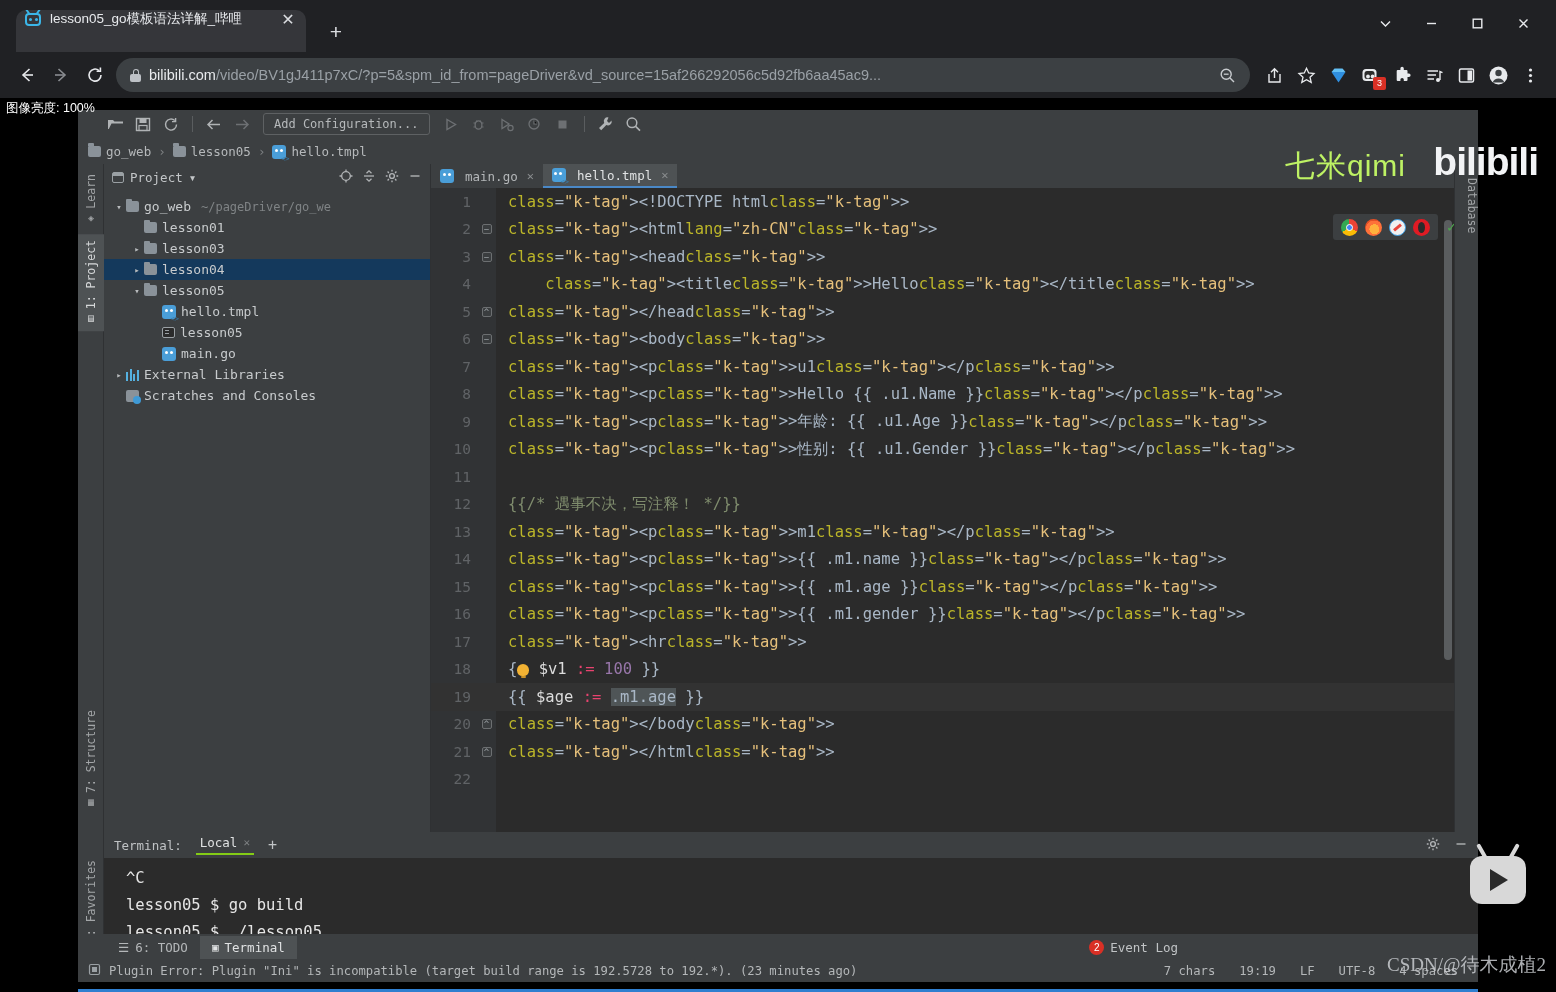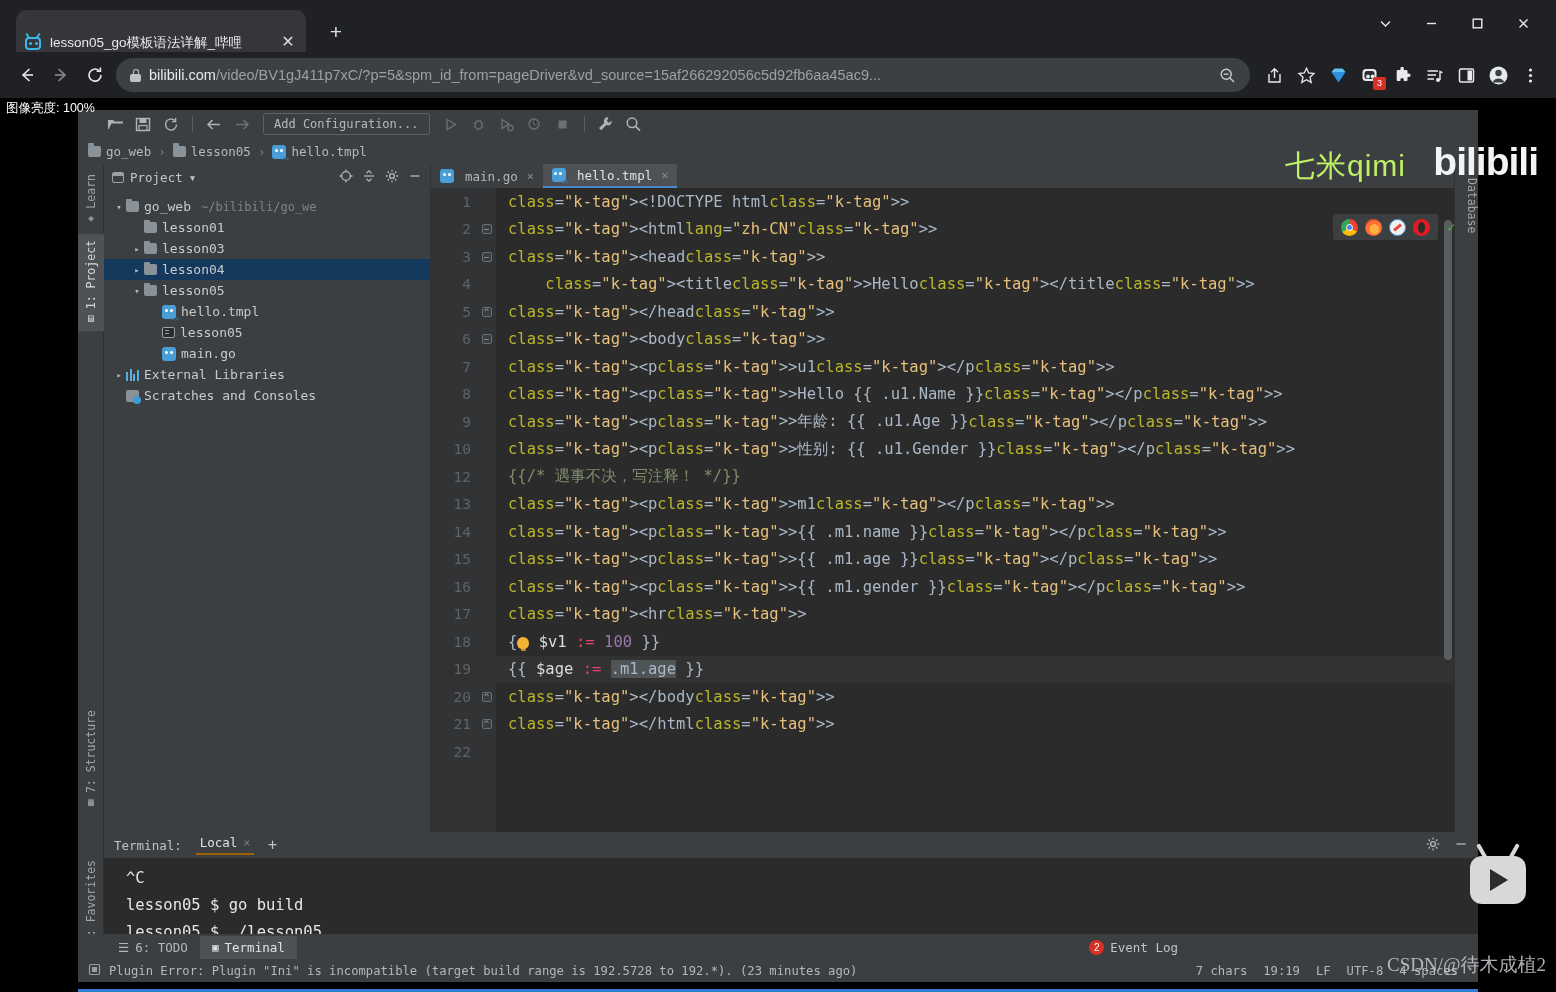--- a/index.html
+++ b/index.html
@@ -13,21 +13,21 @@
 
   
   .browser-chrome {
     position: absolute; left: 0; top: 0; width: 1556px; height: 98px;
     background: #202124;
   }
   .tabstrip { position: relative; height: 52px; }
   .tab {
     position: absolute; left: 16px; top: 10px; width: 290px; height: 42px;
     background: #35363a; border-radius: 10px 10px 0 0;
-    display: flex; align-items: flex-end; padding: 0 8px; gap: 8px;
+    display: flex; align-items: flex-start; padding: 0 8px; gap: 8px;
     overflow: hidden;
   }
   .tab-favicon { width: 18px; height: 18px; flex: 0 0 18px; position: relative; }
   .tab-favicon .tv {
     position: absolute; left: 1px; top: 3px; width: 16px; height: 13px;
     border: 2px solid #3bb6e8; border-radius: 4px;
   }
   .tab-favicon .ear {
     position: absolute; width: 2px; height: 6px; background: #3bb6e8; top: -1px;
   }
@@ -194,36 +194,36 @@
   .scroll-thumb { position: absolute; right: 2px; top: 32px; width: 8px; height: 440px; background: #5a5d5f; border-radius: 4px; }
 
   
   .rail-right { position: absolute; right: 0; top: 0; width: 24px; height: 818px; background: #3c3f41; border-left: 1px solid #2f3133; }
   .vtab-r { position: absolute; top: 8px; left: 0; width: 24px; writing-mode: vertical-rl; color: #a3a6a8; font-size: 11.5px; font-family: "DejaVu Sans Mono", monospace; padding: 6px 0; white-space: nowrap; }
 
   
   .term-panel { position: absolute; left: 26px; right: 0; bottom: 0; height: 150px; background: #3c3f41; }
   .term-head { height: 26px; display: flex; align-items: center; padding: 0 10px; gap: 14px; font-size: 12.5px; color: #c0c3c5; }
   .term-tab { display: flex; align-items: center; gap: 6px; padding: 0 4px 3px; }
-  .term-tab.active { border-bottom: 2px solid #a16207; color: #e0e2e3; }
+  .term-tab.active { border-bottom: 2px solid #84cc16; color: #e0e2e3; }
   .term-head .right { margin-left: auto; display: flex; gap: 14px; color: #b0b3b5; }
   .term-body { height: 124px; background: #2b2b2b; padding: 6px 0 0 22px; font-family: "DejaVu Sans Mono", monospace; font-size: 15.5px; color: #e6e6e6; }
   .term-line { height: 27px; display: flex; align-items: center; white-space: pre; }
   .term-cursor { display: inline-block; width: 9px; height: 18px; border: 1px solid #cfcfcf; }
 
   
   .ide-bottom { position: absolute; left: 0; bottom: 0; width: 1400px; }
   .tool-tabs { height: 26px; background: #3c3f41; display: flex; align-items: center; padding-left: 28px; gap: 0; }
   .tool-tab { font-size: 12.5px; color: #b4b7b9; padding: 4px 12px; display: flex; align-items: center; gap: 6px; }
   .tool-tab.active { background: #4e5254; color: #e0e2e3; }
   .eventlog { margin-left: auto; display: flex; align-items: center; gap: 6px; padding-right: 300px; font-size: 12.5px; color: #c0c3c5; }
   .redbadge { background: #d93025; color: #fff; border-radius: 50%; width: 15px; height: 15px; font-size: 10px; display: flex; align-items: center; justify-content: center; font-family: "Liberation Sans", sans-serif; }
   .statusbar { height: 22px; background: #3c3f41; display: flex; align-items: center; padding: 0 10px; font-size: 12.2px; color: #b4b7b9; }
   .statusbar .plugin-msg { display: flex; align-items: center; gap: 8px; }
-  .stat-right { margin-left: auto; display: flex; align-items: center; gap: 16px; padding-right: 10px; }
+  .stat-right { margin-left: auto; display: flex; align-items: center; gap: 24px; padding-right: 10px; }
 
   
   .wm-qimi {
     position: absolute; right: 150px; top: 146px; color: #bef264; font-size: 30px;
     font-family: "Liberation Sans", sans-serif; letter-spacing: 1px; z-index: 30;
   }
   .wm-bili {
     position: absolute; right: 18px; top: 140px; color: #f2f3f5; font-size: 39px;
     font-family: "Liberation Sans", sans-serif; font-weight: bold; letter-spacing: -1px; z-index: 30;
   }
@@ -526,21 +526,21 @@
                   <path d="M2.5 7 H11.5" stroke="#b0b3b5" stroke-width="1.4"></path>
                 </svg>
             </span>
           </span>
         </div>
         <div class="tree" id="tree">
             <div class="tnode" style="padding-left: 8px;">
               <span class="tarrow">▾</span>
               <span class="folder-ico"></span>
               <span>go_web</span>
-              <span class="tpath">~/bilibili/go_we</span>
+              <span class="tpath">~/pageDriver/go_we</span>
             </div>
             <div class="tnode" style="padding-left: 26px;">
               <span class="tarrow"></span>
               <span class="folder-ico"></span>
               <span>lesson01</span>
             </div>
             <div class="tnode" style="padding-left: 26px;">
               <span class="tarrow">▸</span>
               <span class="folder-ico"></span>
               <span>lesson03</span>
@@ -608,20 +608,21 @@
               <div class="ln"><span class="num">1</span><span class="foldcol"></span><span class="txt"><span <span="" class="k-attr">class</span>=<span class="k-str">"k-tag"</span>&gt;&lt;!DOCTYPE</span> html<span <span="" class="k-attr">class</span>=<span class="k-str">"k-tag"</span>&gt;&gt;</div>
               <div class="ln"><span class="num">2</span><span class="foldcol"><span class="fold">−</span></span><span class="txt"><span <span="" class="k-attr">class</span>=<span class="k-str">"k-tag"</span>&gt;&lt;html</span> <span class="k-attr">lang</span>=<span class="k-str"><span class="k-str">"zh-CN"</span></span><span <span="" class="k-attr">class</span>=<span class="k-str">"k-tag"</span>&gt;&gt;</div>
               <div class="ln"><span class="num">3</span><span class="foldcol"><span class="fold">−</span></span><span class="txt"><span <span="" class="k-attr">class</span>=<span class="k-str">"k-tag"</span>&gt;&lt;head</span><span <span="" class="k-attr">class</span>=<span class="k-str">"k-tag"</span>&gt;&gt;</div>
               <div class="ln"><span class="num">4</span><span class="foldcol"></span><span class="txt">    <span <span="" class="k-attr">class</span>=<span class="k-str">"k-tag"</span>&gt;&lt;title</span><span <span="" class="k-attr">class</span>=<span class="k-str">"k-tag"</span>&gt;&gt;Hello<span <span="" class="k-attr">class</span>=<span class="k-str">"k-tag"</span>&gt;&lt;/title<span <span="" class="k-attr">class</span>=<span class="k-str">"k-tag"</span>&gt;&gt;</div>
               <div class="ln"><span class="num">5</span><span class="foldcol"><span class="fold">^</span></span><span class="txt"><span <span="" class="k-attr">class</span>=<span class="k-str">"k-tag"</span>&gt;&lt;/head</span><span <span="" class="k-attr">class</span>=<span class="k-str">"k-tag"</span>&gt;&gt;</div>
               <div class="ln"><span class="num">6</span><span class="foldcol"><span class="fold">−</span></span><span class="txt"><span <span="" class="k-attr">class</span>=<span class="k-str">"k-tag"</span>&gt;&lt;body</span><span <span="" class="k-attr">class</span>=<span class="k-str">"k-tag"</span>&gt;&gt;</div>
               <div class="ln"><span class="num">7</span><span class="foldcol"></span><span class="txt"><span <span="" class="k-attr">class</span>=<span class="k-str">"k-tag"</span>&gt;&lt;p</span><span <span="" class="k-attr">class</span>=<span class="k-str">"k-tag"</span>&gt;&gt;u1<span <span="" class="k-attr">class</span>=<span class="k-str">"k-tag"</span>&gt;&lt;/p<span <span="" class="k-attr">class</span>=<span class="k-str">"k-tag"</span>&gt;&gt;</div>
               <div class="ln"><span class="num">8</span><span class="foldcol"></span><span class="txt"><span <span="" class="k-attr">class</span>=<span class="k-str">"k-tag"</span>&gt;&lt;p</span><span <span="" class="k-attr">class</span>=<span class="k-str">"k-tag"</span>&gt;&gt;Hello {{ .u1.Name }}<span <span="" class="k-attr">class</span>=<span class="k-str">"k-tag"</span>&gt;&lt;/p<span <span="" class="k-attr">class</span>=<span class="k-str">"k-tag"</span>&gt;&gt;</div>
               <div class="ln"><span class="num">9</span><span class="foldcol"></span><span class="txt"><span <span="" class="k-attr">class</span>=<span class="k-str">"k-tag"</span>&gt;&lt;p</span><span <span="" class="k-attr">class</span>=<span class="k-str">"k-tag"</span>&gt;&gt;年龄: {{ .u1.Age }}<span <span="" class="k-attr">class</span>=<span class="k-str">"k-tag"</span>&gt;&lt;/p<span <span="" class="k-attr">class</span>=<span class="k-str">"k-tag"</span>&gt;&gt;</div>
               <div class="ln"><span class="num">10</span><span class="foldcol"></span><span class="txt"><span <span="" class="k-attr">class</span>=<span class="k-str">"k-tag"</span>&gt;&lt;p</span><span <span="" class="k-attr">class</span>=<span class="k-str">"k-tag"</span>&gt;&gt;性别: {{ .u1.Gender }}<span <span="" class="k-attr">class</span>=<span class="k-str">"k-tag"</span>&gt;&lt;/p<span <span="" class="k-attr">class</span>=<span class="k-str">"k-tag"</span>&gt;&gt;</div>
+              <div class="ln"><span class="num">11</span><span class="foldcol"></span><span class="txt"></span></div>
               <div class="ln"><span class="num">12</span><span class="foldcol"></span><span class="txt"><span class="k-comment">{{/* 遇事不决，写注释！ */}}</span></span></div>
               <div class="ln"><span class="num">13</span><span class="foldcol"></span><span class="txt"><span <span="" class="k-attr">class</span>=<span class="k-str">"k-tag"</span>&gt;&lt;p</span><span <span="" class="k-attr">class</span>=<span class="k-str">"k-tag"</span>&gt;&gt;m1<span <span="" class="k-attr">class</span>=<span class="k-str">"k-tag"</span>&gt;&lt;/p<span <span="" class="k-attr">class</span>=<span class="k-str">"k-tag"</span>&gt;&gt;</div>
               <div class="ln"><span class="num">14</span><span class="foldcol"></span><span class="txt"><span <span="" class="k-attr">class</span>=<span class="k-str">"k-tag"</span>&gt;&lt;p</span><span <span="" class="k-attr">class</span>=<span class="k-str">"k-tag"</span>&gt;&gt;{{ .m1.name }}<span <span="" class="k-attr">class</span>=<span class="k-str">"k-tag"</span>&gt;&lt;/p<span <span="" class="k-attr">class</span>=<span class="k-str">"k-tag"</span>&gt;&gt;</div>
               <div class="ln"><span class="num">15</span><span class="foldcol"></span><span class="txt"><span <span="" class="k-attr">class</span>=<span class="k-str">"k-tag"</span>&gt;&lt;p</span><span <span="" class="k-attr">class</span>=<span class="k-str">"k-tag"</span>&gt;&gt;{{ .m1.age }}<span <span="" class="k-attr">class</span>=<span class="k-str">"k-tag"</span>&gt;&lt;/p<span <span="" class="k-attr">class</span>=<span class="k-str">"k-tag"</span>&gt;&gt;</div>
               <div class="ln"><span class="num">16</span><span class="foldcol"></span><span class="txt"><span <span="" class="k-attr">class</span>=<span class="k-str">"k-tag"</span>&gt;&lt;p</span><span <span="" class="k-attr">class</span>=<span class="k-str">"k-tag"</span>&gt;&gt;{{ .m1.gender }}<span <span="" class="k-attr">class</span>=<span class="k-str">"k-tag"</span>&gt;&lt;/p<span <span="" class="k-attr">class</span>=<span class="k-str">"k-tag"</span>&gt;&gt;</div>
               <div class="ln"><span class="num">17</span><span class="foldcol"></span><span class="txt"><span <span="" class="k-attr">class</span>=<span class="k-str">"k-tag"</span>&gt;&lt;hr</span><span <span="" class="k-attr">class</span>=<span class="k-str">"k-tag"</span>&gt;&gt;</div>
               <div class="ln"><span class="num">18</span><span class="foldcol"></span><span class="txt">{<span class="bulb"></span> <span class="k-var">$v1</span> <span class="k-op">:=</span> <span class="k-num">100</span> }}</span></div>
               <div class="ln cur"><span class="num">19</span><span class="foldcol"></span><span class="txt">{{ <span class="k-var">$age</span> <span class="k-op">:=</span> <span class="sel">.m1.age</span> }}</span></div>
               <div class="ln"><span class="num">20</span><span class="foldcol"><span class="fold">^</span></span><span class="txt"><span <span="" class="k-attr">class</span>=<span class="k-str">"k-tag"</span>&gt;&lt;/body</span><span <span="" class="k-attr">class</span>=<span class="k-str">"k-tag"</span>&gt;&gt;</div>
               <div class="ln"><span class="num">21</span><span class="foldcol"><span class="fold">^</span></span><span class="txt"><span <span="" class="k-attr">class</span>=<span class="k-str">"k-tag"</span>&gt;&lt;/html</span><span <span="" class="k-attr">class</span>=<span class="k-str">"k-tag"</span>&gt;&gt;</div>

